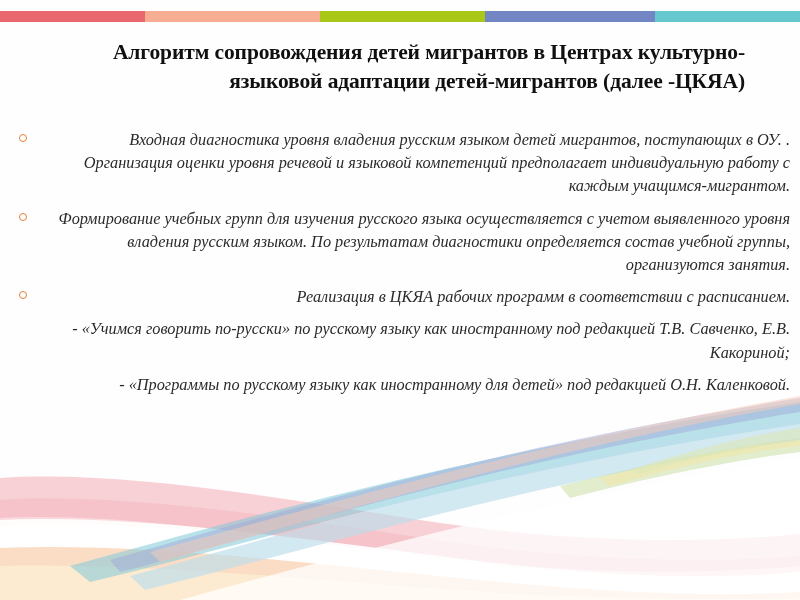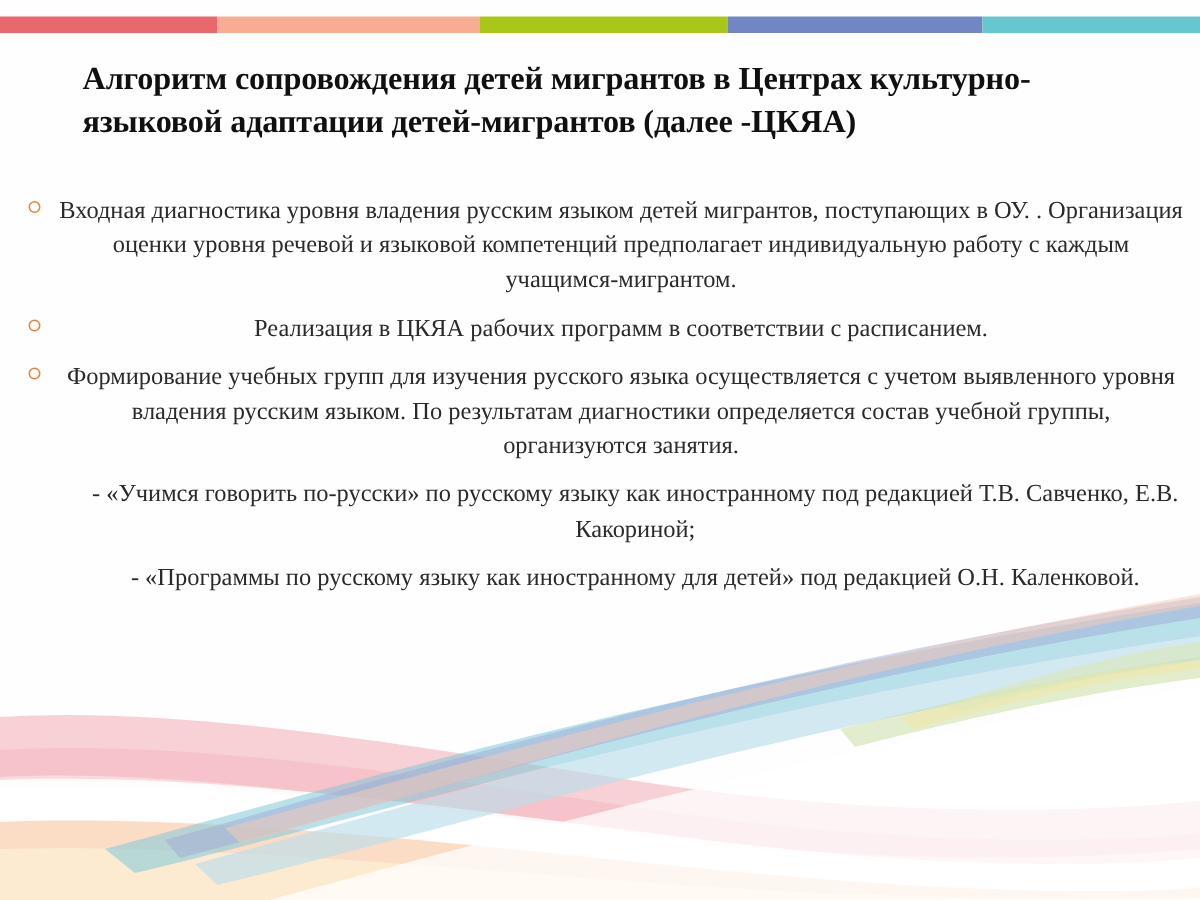--- a/index.html
+++ b/index.html
@@ -48,21 +48,21 @@
     height: 100%;
   }
 
   
   #title {
     position: absolute;
     left: 55px;
     top: 38px;
     width: 690px;
     z-index: 3;
-    text-align: left;
+    text-align: right;
     font-weight: bold;
     font-size: 21.5px;
     line-height: 29px;
     color: #101010;
     letter-spacing: -0.1px;
   }
   #title .tline {
     display: block;
     white-space: nowrap;
   }
@@ -75,21 +75,22 @@
     width: 776px;
     z-index: 3;
     color: #2a2a2a;
     font-size: 16.3px;
     line-height: 23.2px;
   }
 
   .para {
     position: relative;
     margin: 0 0 9px 0;
-    text-align: center;
+    text-align: right;
+    font-style: italic;
   }
 
   .para.bulleted {
     padding-left: 24px;
   }
   .para.plain {
     padding-left: 0;
     margin-left: 43px;
   }
 
@@ -144,25 +145,25 @@
     <span class="tline">языковой адаптации детей-мигрантов (далее -ЦКЯА)</span>
   </div>
 
   <div id="content">
       <div class="para bulleted">
         <span class="bullet-glyph" style="border-color: rgb(232, 128, 58);"></span>
         <span class="ptext">Входная диагностика уровня владения русским языком детей мигрантов, поступающих в ОУ. . Организация оценки уровня речевой и языковой компетенций предполагает индивидуальную работу с каждым учащимся-мигрантом.</span>
       </div>
       <div class="para bulleted">
         <span class="bullet-glyph" style="border-color: rgb(232, 128, 58);"></span>
-        <span class="ptext">Реализация в ЦКЯА рабочих программ в соответствии с расписанием.</span>
+        <span class="ptext">Формирование учебных групп для изучения русского языка осуществляется с учетом выявленного уровня владения русским языком. По результатам диагностики определяется состав учебной группы, организуются занятия.</span>
       </div>
       <div class="para bulleted">
         <span class="bullet-glyph" style="border-color: rgb(232, 128, 58);"></span>
-        <span class="ptext">Формирование учебных групп для изучения русского языка осуществляется с учетом выявленного уровня владения русским языком. По результатам диагностики определяется состав учебной группы, организуются занятия.</span>
+        <span class="ptext">Реализация в ЦКЯА рабочих программ в соответствии с расписанием.</span>
       </div>
       <div class="para plain">
         <span class="ptext"> - «Учимся говорить по-русски» по русскому языку как иностранному под редакцией Т.В. Савченко, Е.В. Какориной;</span>
       </div>
       <div class="para plain">
         <span class="ptext">- «Программы по русскому языку как иностранному для детей» под редакцией О.Н. Каленковой.</span>
       </div>
     </div>
 
 </div>

